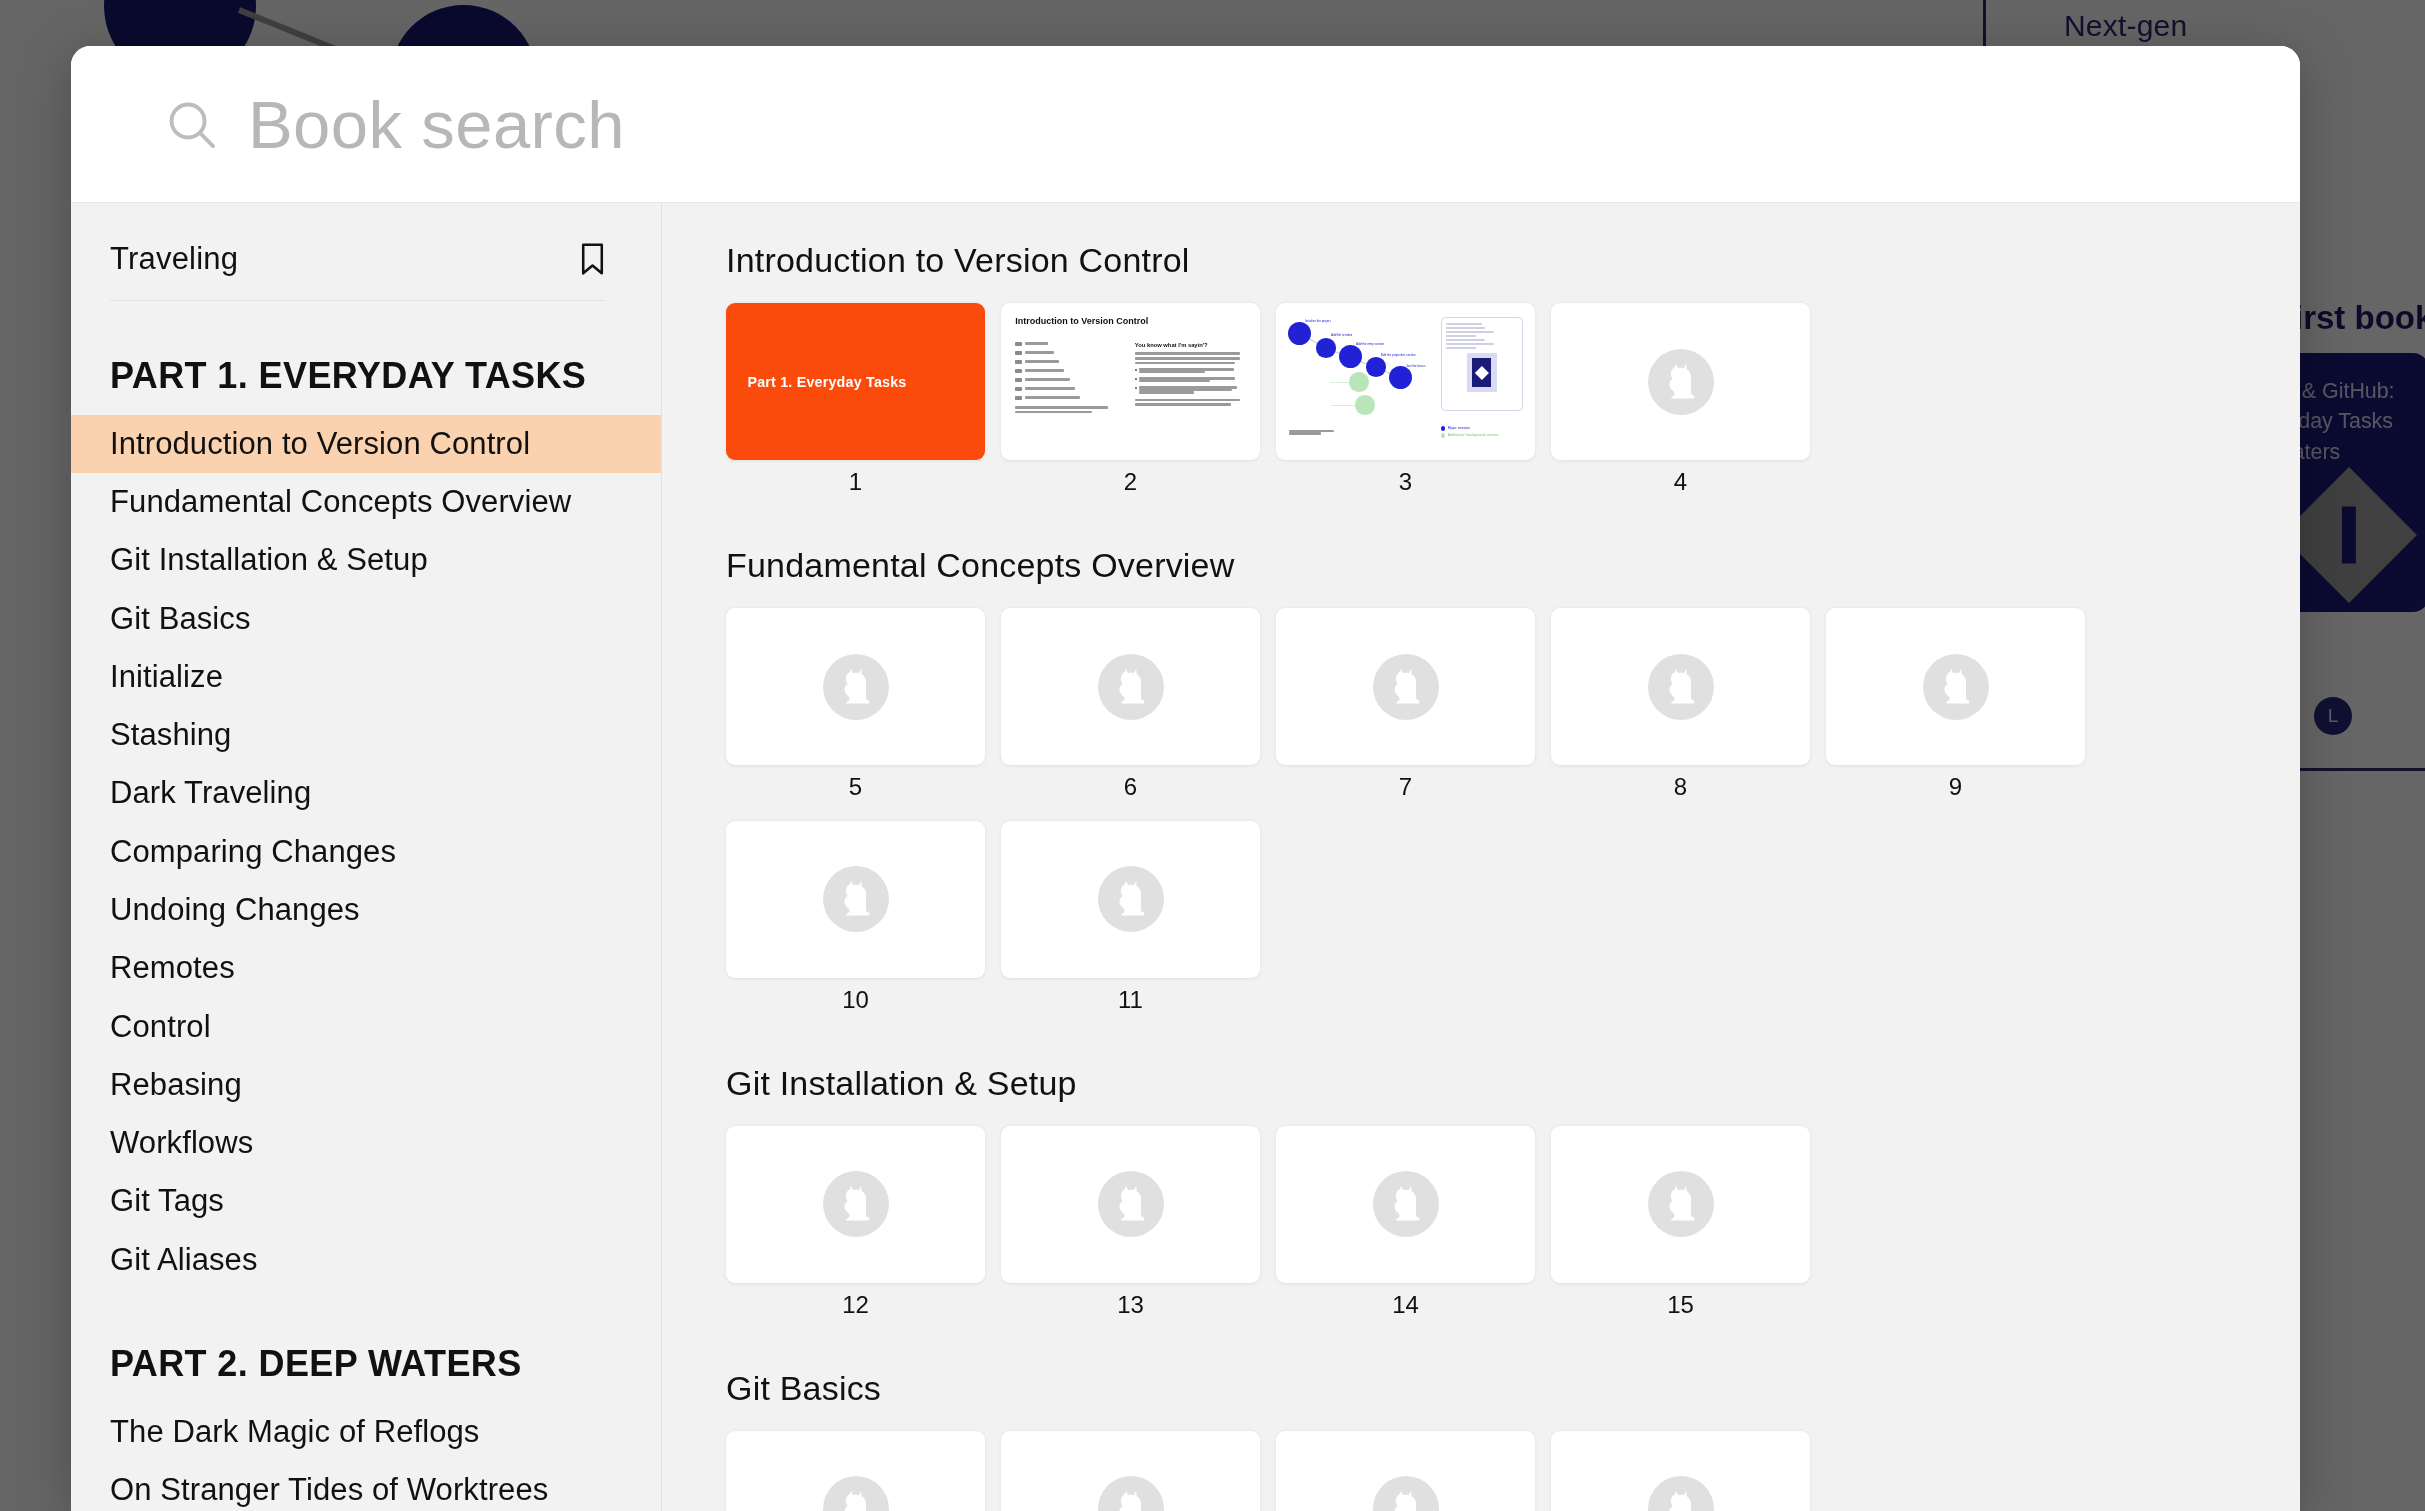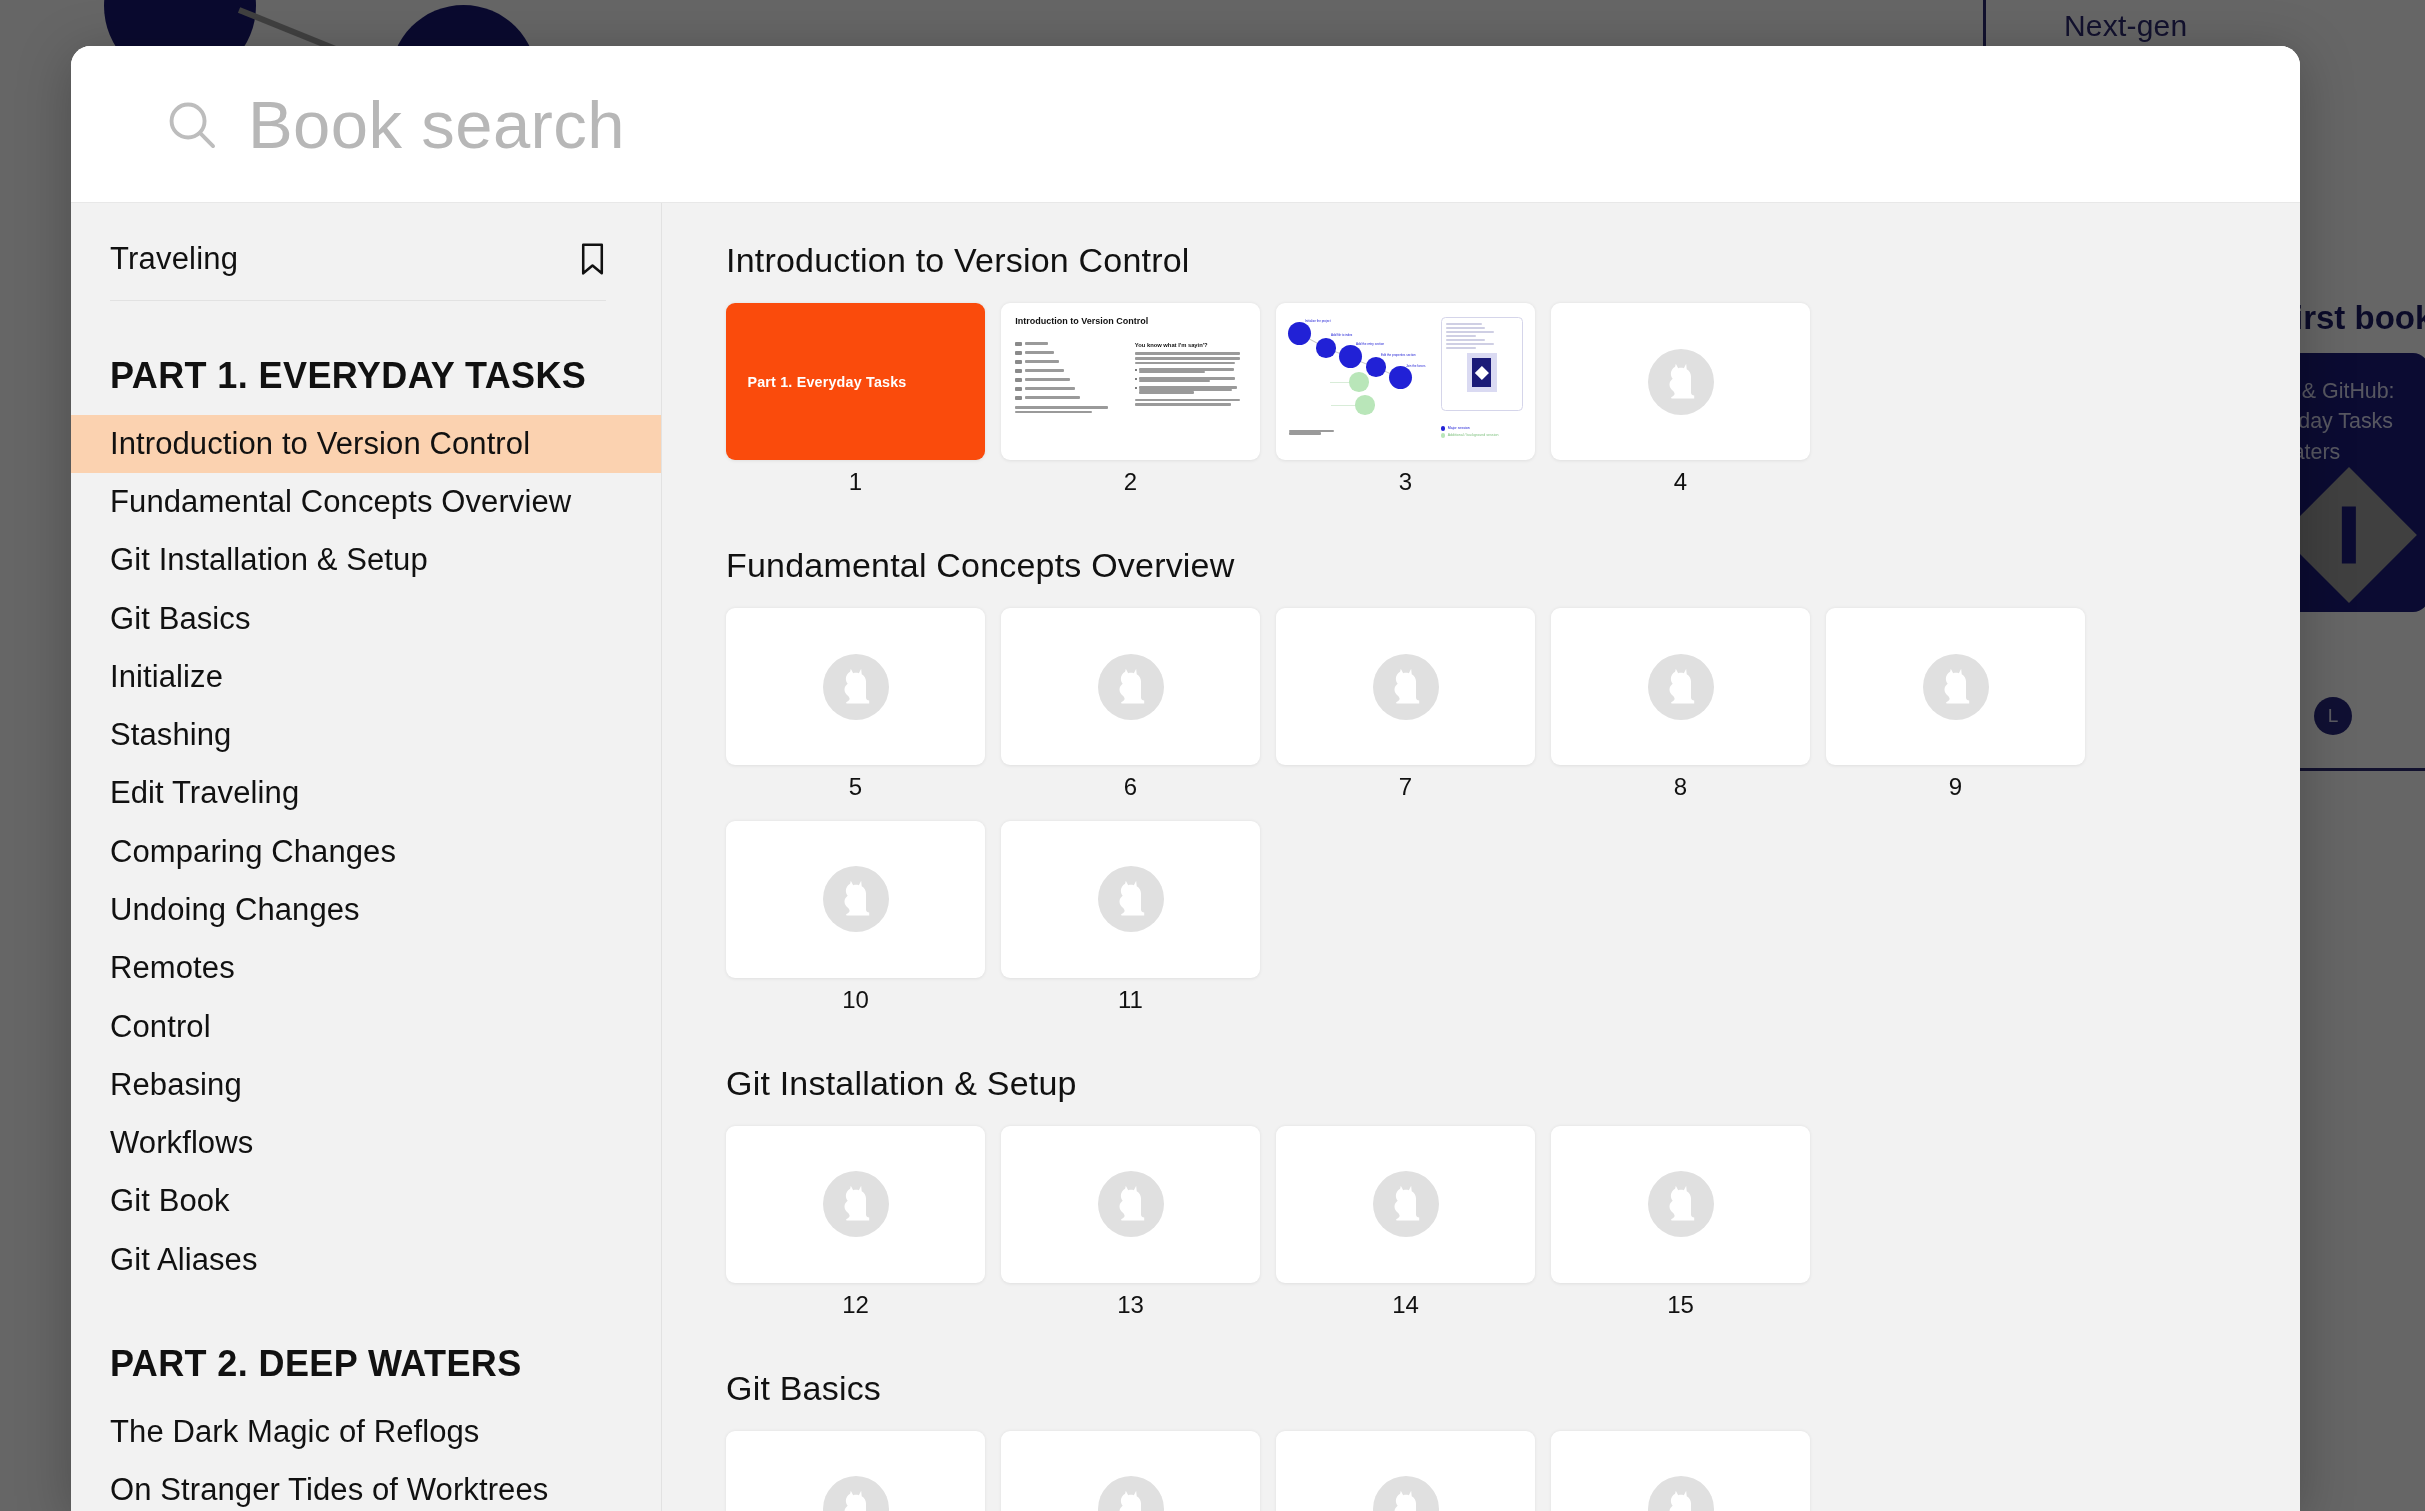--- a/index.html
+++ b/index.html
@@ -225,28 +225,28 @@
         </svg>
       </div>
       <div id="nav-list">
           <div class="nav-part">PART 1. EVERYDAY TASKS</div>
           <div class="nav-item active">Introduction to Version Control</div>
           <div class="nav-item">Fundamental Concepts Overview</div>
           <div class="nav-item">Git Installation &amp; Setup</div>
           <div class="nav-item">Git Basics</div>
           <div class="nav-item">Initialize</div>
           <div class="nav-item">Stashing</div>
-          <div class="nav-item">Edit Traveling</div>
+          <div class="nav-item">Dark Traveling</div>
           <div class="nav-item">Comparing Changes</div>
           <div class="nav-item">Undoing Changes</div>
           <div class="nav-item">Remotes</div>
           <div class="nav-item">Control</div>
           <div class="nav-item">Rebasing</div>
           <div class="nav-item">Workflows</div>
-          <div class="nav-item">Git Book</div>
+          <div class="nav-item">Git Tags</div>
           <div class="nav-item">Git Aliases</div>
           <div class="nav-part">PART 2. DEEP WATERS</div>
           <div class="nav-item">The Dark Magic of Reflogs</div>
           <div class="nav-item">On Stranger Tides of Worktrees</div>
         </div>
     </div>
 
     <div id="content">
         <div class="section">
           <div class="section-title">Introduction to Version Control</div>

